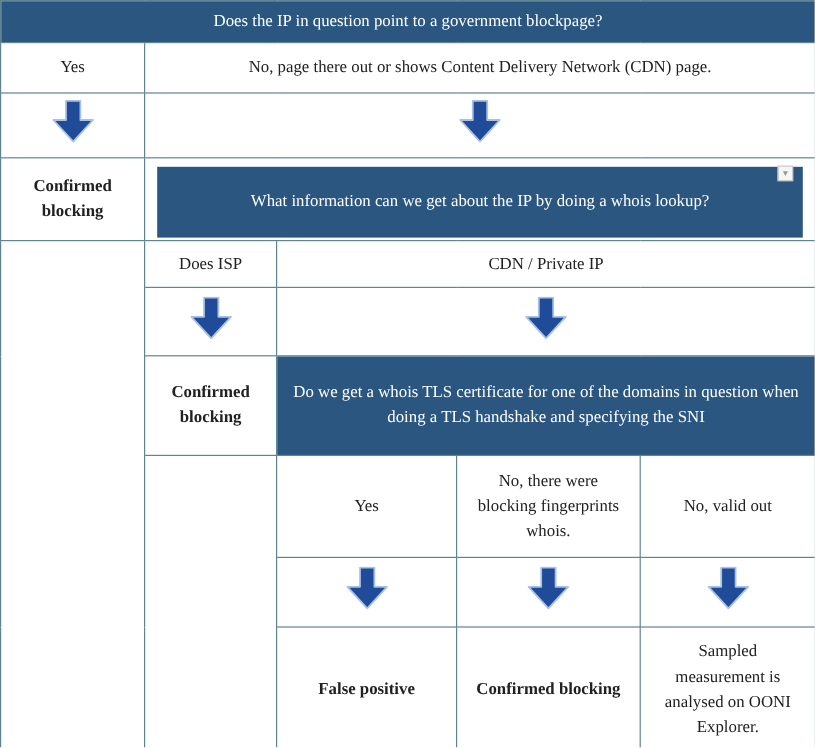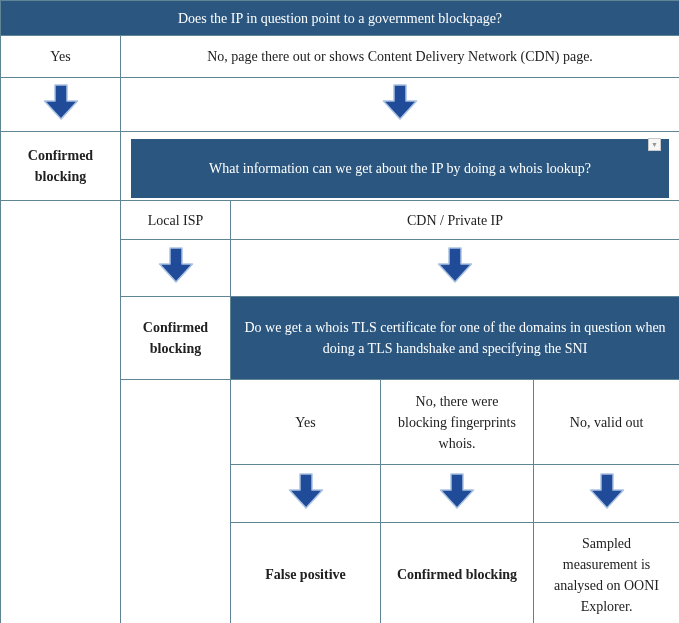--- a/index.html
+++ b/index.html
@@ -126,21 +126,21 @@
     <td colspan="4" class="no-r gapcell">
       <div class="hdr-inner">
         <span>What information can we get about the IP by doing a whois lookup?</span>
         <span class="ddchip">▼</span>
       </div>
     </td>
   </tr>
 
   <tr class="r5">
     <td rowspan="6" class="no-l no-b"></td>
-    <td>Local ISP</td>
+    <td>Does ISP</td>
     <td colspan="3" class="no-r">CDN / Private IP</td>
   </tr>
 
   <tr class="r6">
     <td>
       <span class="arrow">
         <svg width="36" height="36" viewBox="0 0 36 36">
                 <path d="M12 1 H24 V17 H34.5 L18 35 L1.5 17 H12 Z"></path>
               </svg>
       </span>

